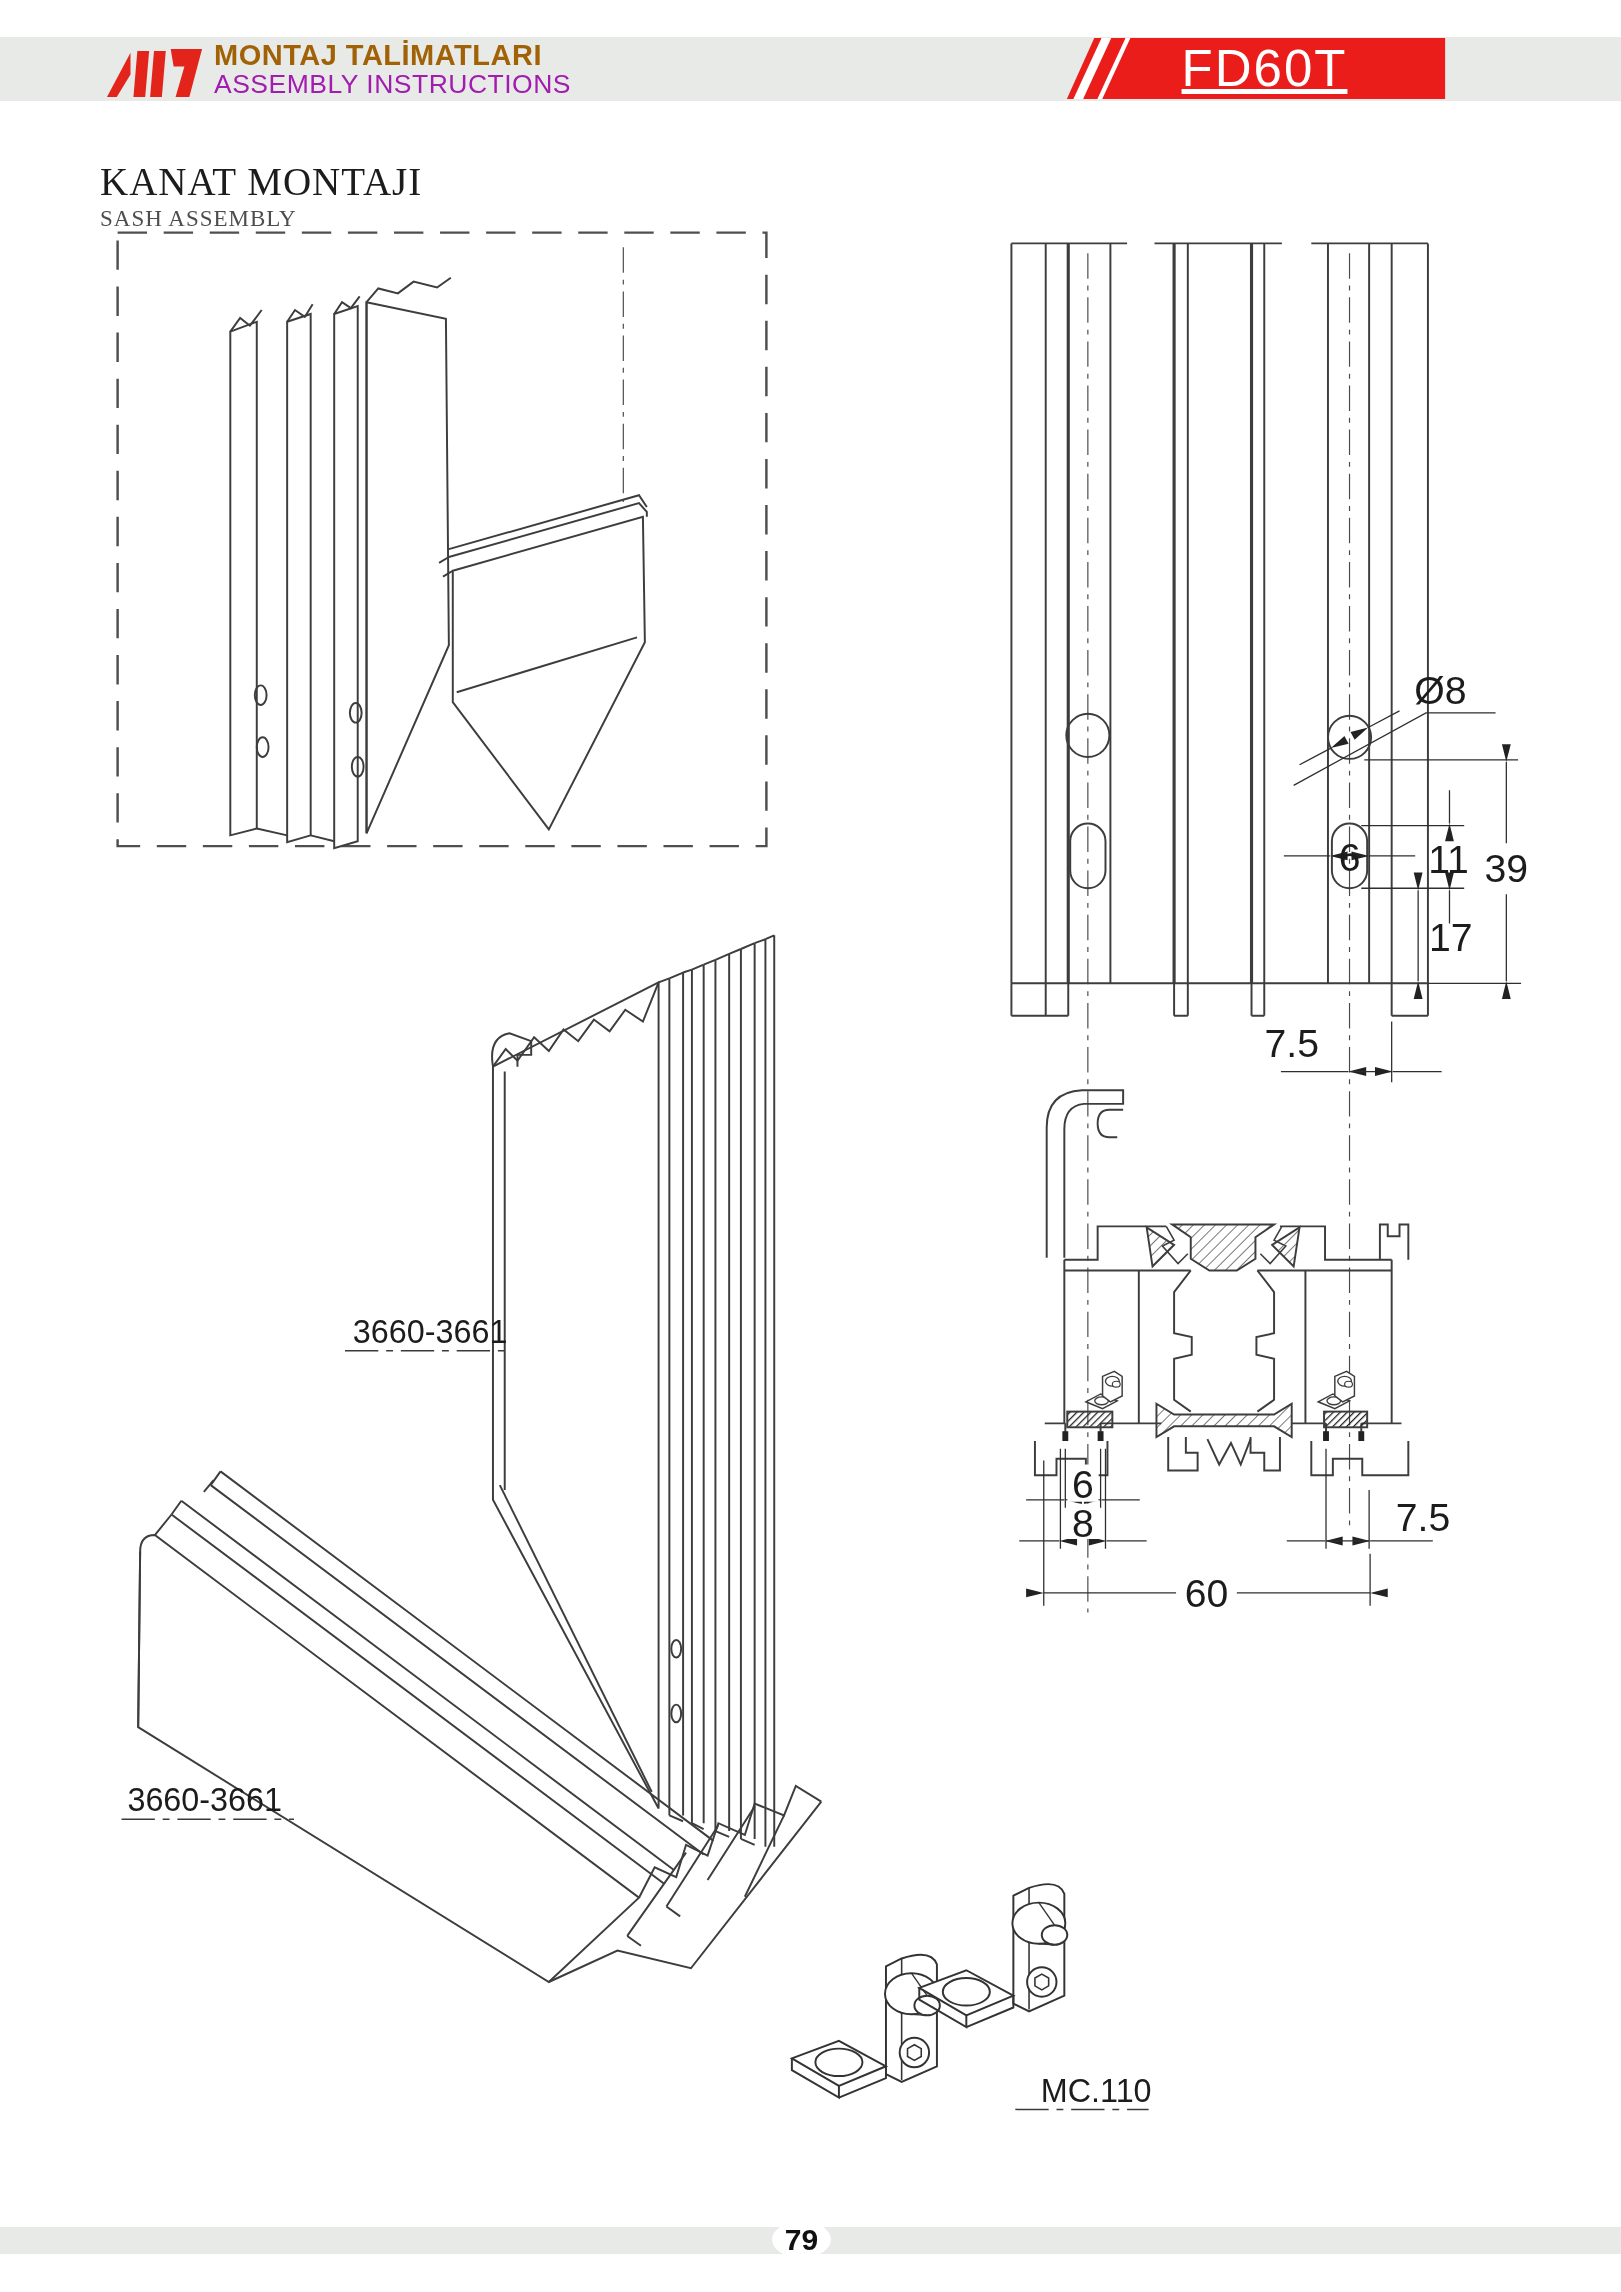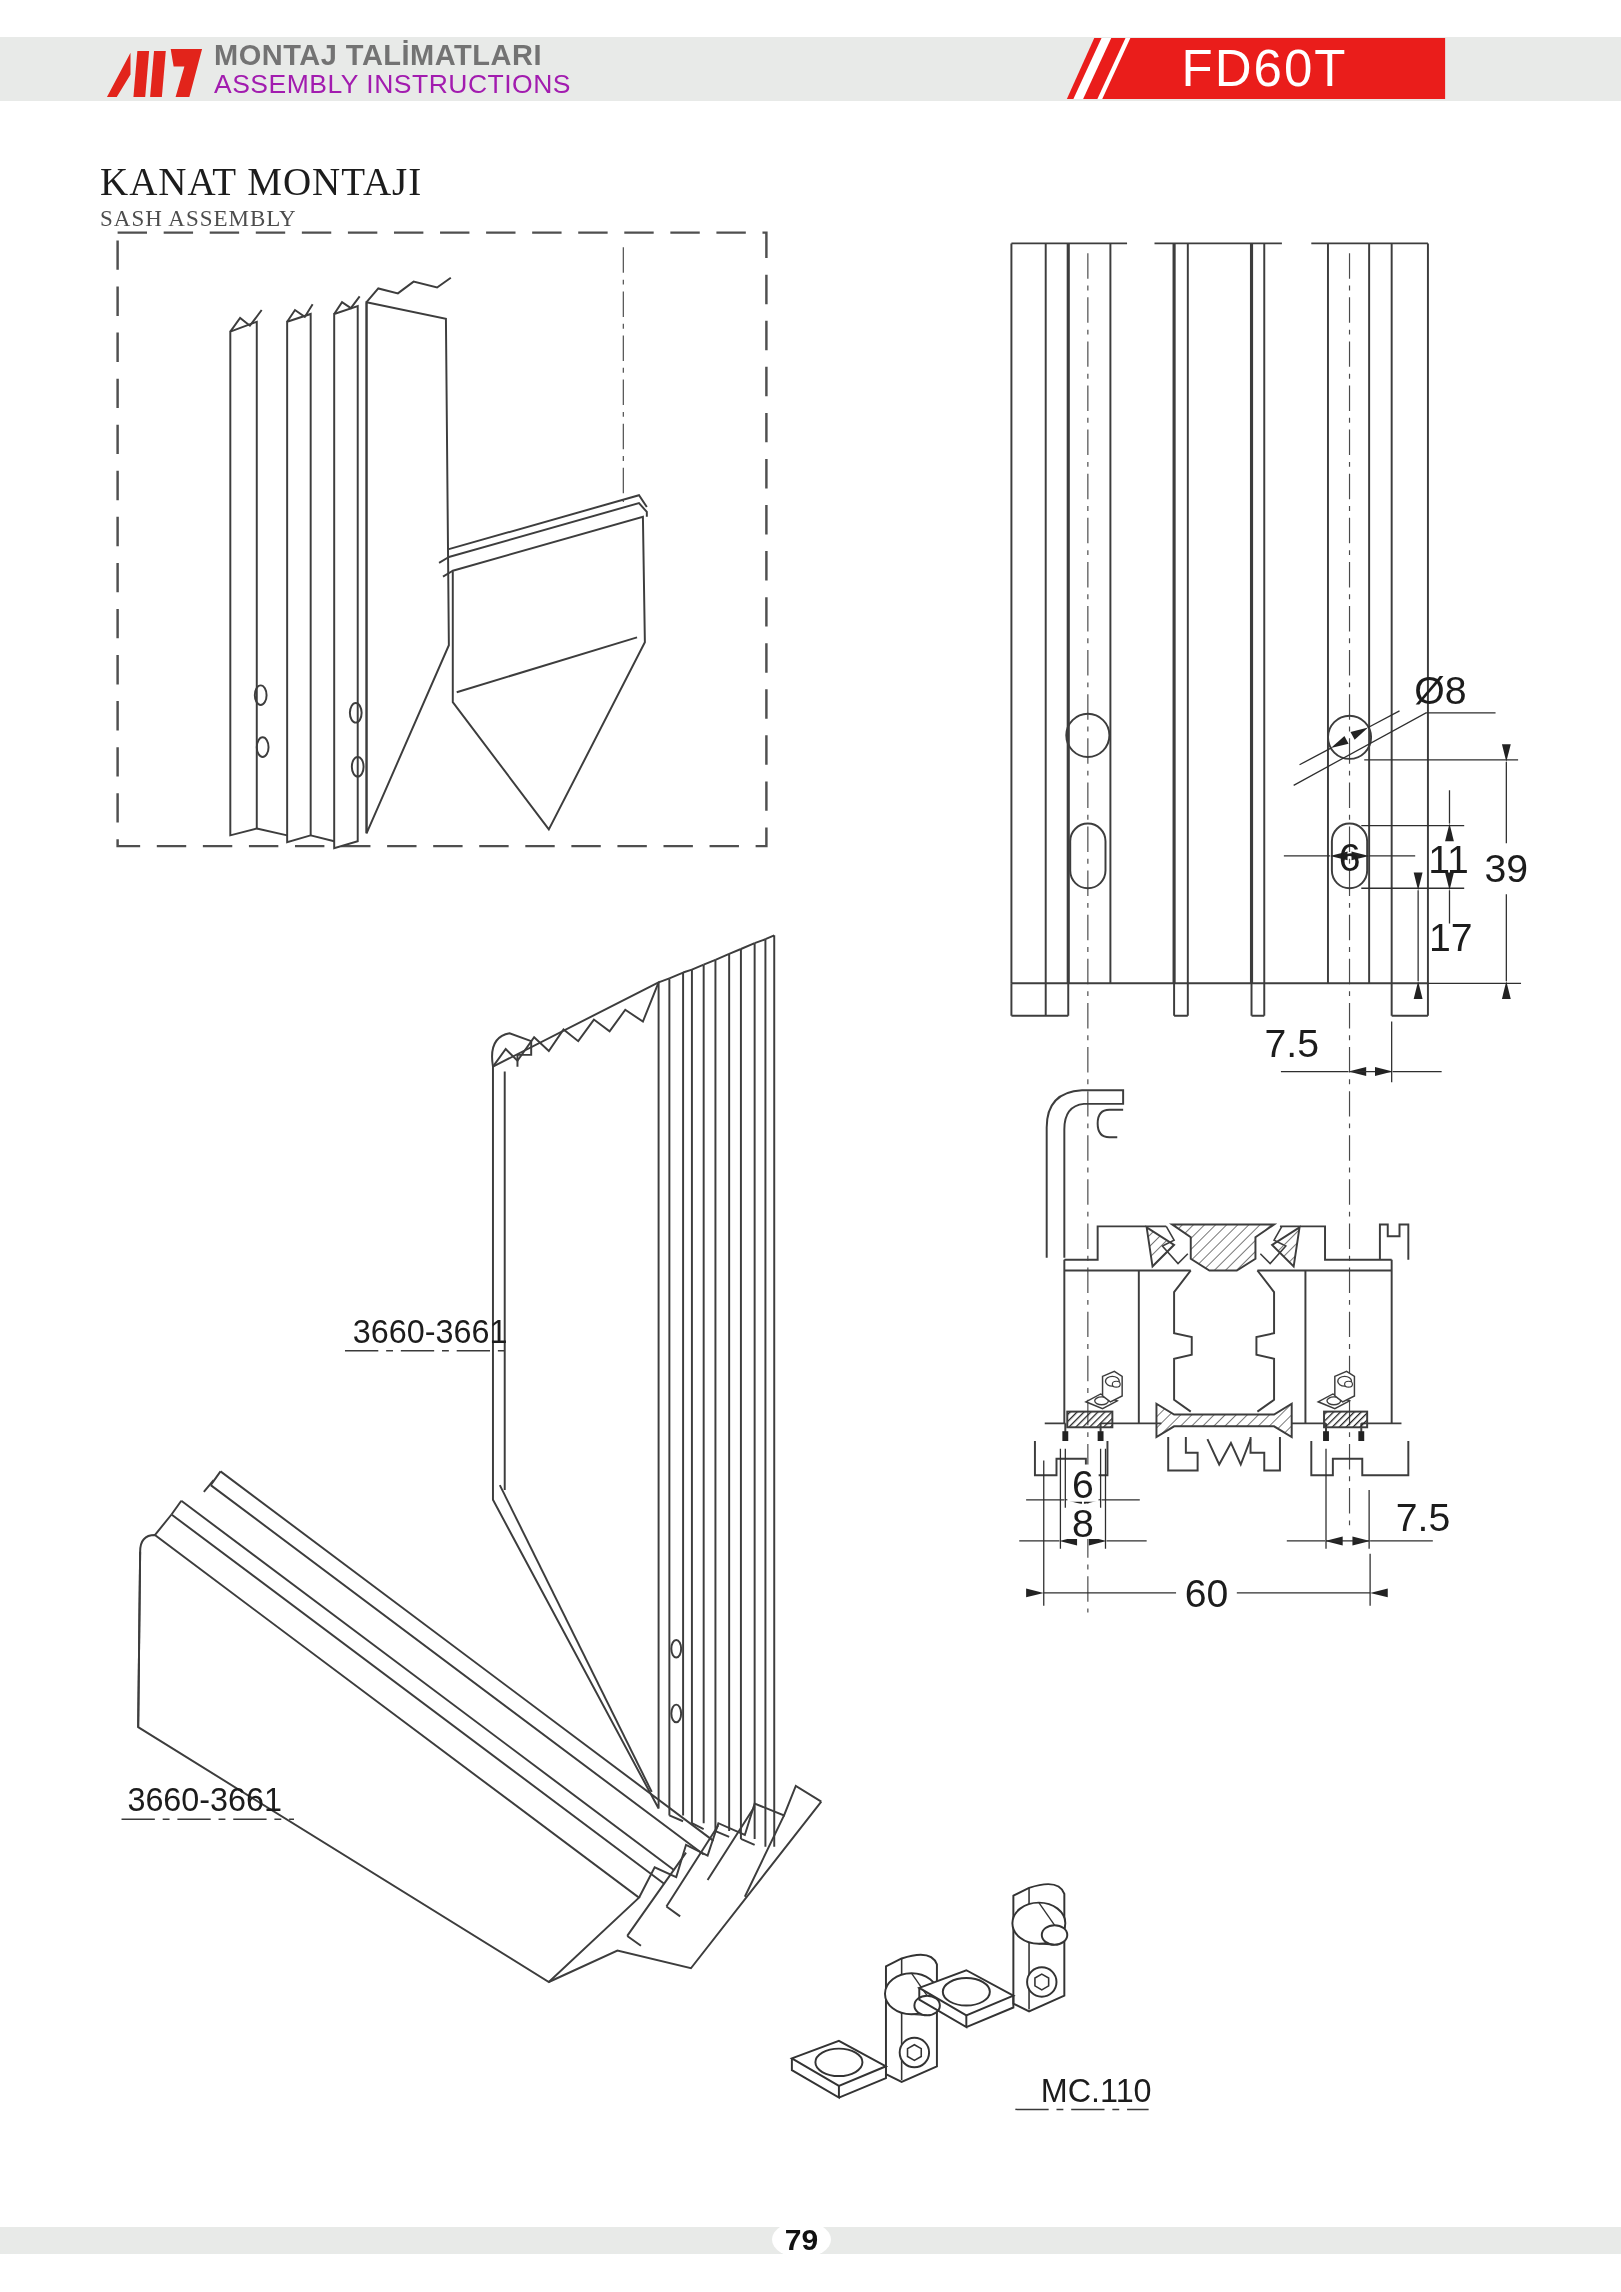--- a/index.html
+++ b/index.html
@@ -2,26 +2,26 @@
 <html><head>
 <meta charset="utf-8">
 <style>
   html,body{margin:0;padding:0;background:#ffffff;}
   .page{position:relative;width:1621px;height:2293px;background:#fff;overflow:hidden;
         font-family:"Liberation Sans",sans-serif;}
   
   .band{position:absolute;left:0;top:37px;width:1621px;height:64px;background:#e8eae8;}
   .logo{position:absolute;left:105px;top:45px;width:100px;height:53px;}
   .htitles{position:absolute;left:214px;top:41px;line-height:1.03;}
-  .htitle1{font-size:29px;font-weight:bold;color:#737373;letter-spacing:0.5px;}
+  .htitle1{font-size:29px;font-weight:bold;color:#a16207;letter-spacing:0.5px;}
   .htitle2{font-size:26.5px;color:#a21caf;letter-spacing:0.5px;}
   .badge{position:absolute;left:1059px;top:38px;width:392px;height:61px;}
   .badge svg{position:absolute;left:0;top:0;}
   .badge .code{position:absolute;left:39px;top:0;width:333px;height:61px;display:flex;
-        align-items:center;justify-content:center;color:#fff;font-size:51px;letter-spacing:2px;}
+        align-items:center;justify-content:center;color:#fff;font-size:51px;letter-spacing:2px;text-decoration:underline;}
   
   .sectitle{position:absolute;left:100px;top:159px;font-family:"Liberation Serif",serif;}
   .sectitle .t1{font-size:39px;color:#1c1c1c;letter-spacing:1px;}
   .sectitle .t2{font-size:23px;color:#4d4d4d;letter-spacing:1px;margin-top:2px;}
   
   .footband{position:absolute;left:0;top:2227px;width:1621px;height:26.5px;background:#e8eae8;}
   .pagenum{position:absolute;left:772px;top:2221px;width:59px;height:37px;background:#fff;
         border-radius:50%;display:flex;align-items:center;justify-content:center;
         font-size:30px;font-weight:bold;color:#111;}
   .drawing{position:absolute;left:0;top:0;}

